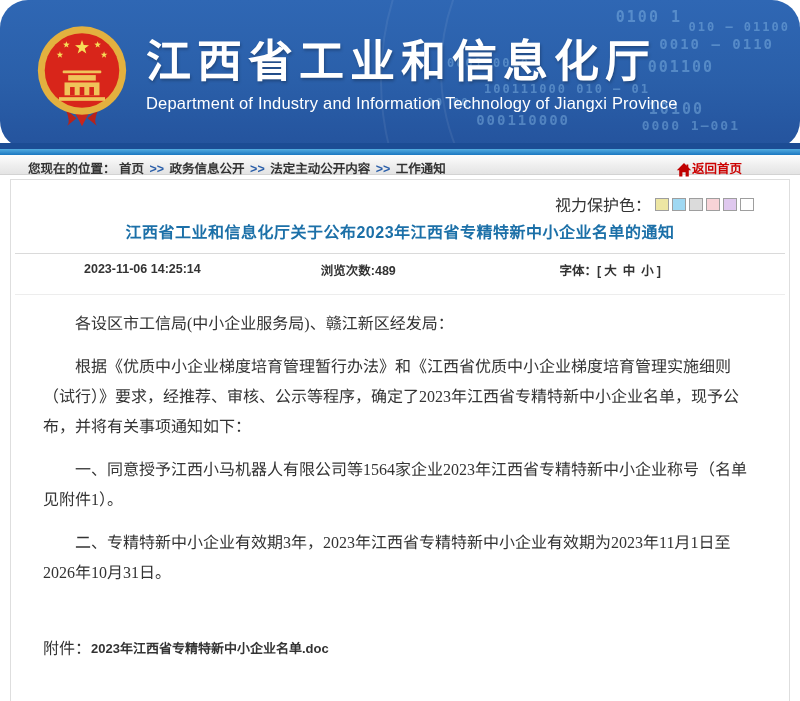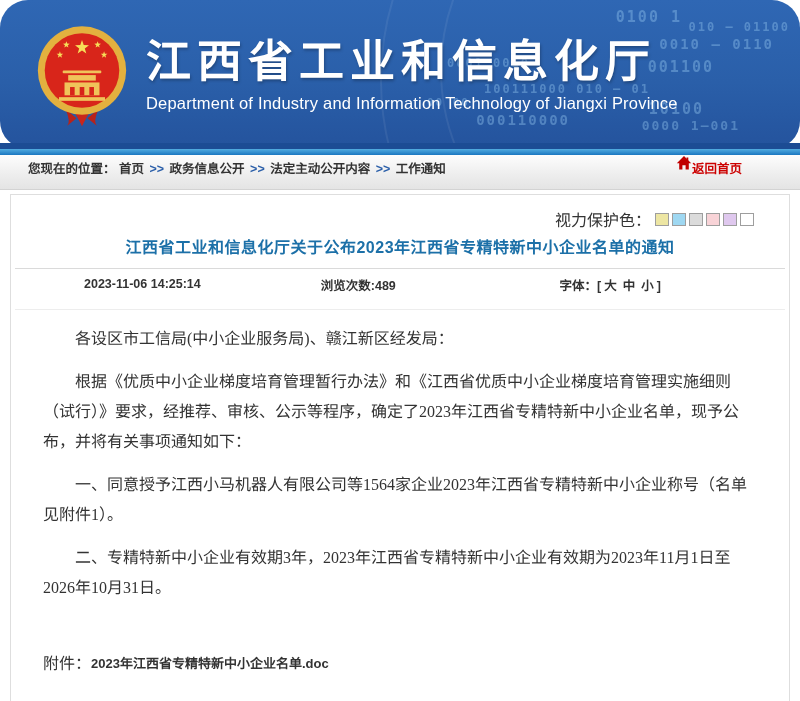--- a/index.html
+++ b/index.html
@@ -17,26 +17,26 @@
     text-shadow:1px 2px 3px rgba(0,0,0,.25); }
   .hdr-sub { font-size:16.5px; margin-top:6px; letter-spacing:.2px; }
   .binary-decor { position:absolute; inset:0; z-index:1; pointer-events:none;
     font-family:"DejaVu Sans Mono",monospace; font-weight:bold; color:rgba(150,200,240,.40); }
   .binary-decor span { position:absolute; letter-spacing:2px; }
   .globe-arc { position:absolute; border:2px solid rgba(255,255,255,.07); border-radius:50%; z-index:0; }
   .hdr-bottom-dark { height:6px; background:#1C4C94; margin-top:-6px; position:relative; z-index:4; }
   .hdr-strip { height:6px; background:linear-gradient(180deg,#53ACE0,#1B77C0); }
 
   
-  .crumbbar { position:relative; height:35px; line-height:29px;
+  .crumbbar { position:relative; height:20px; line-height:29px;
     background:linear-gradient(180deg,#FDFDFD,#EDEDED 60%,#E4E4E4);
     border-bottom:1px solid #D3D3D3; font-size:12.5px; font-weight:bold; color:#333; }
   .crumb-left { padding-left:28px; }
   .crumb-sep { color:#2B5FA9; margin:0 2px; }
-  .home-link { position:absolute; right:58px; top:0; color:#CC0000; display:flex; align-items:flex-start; cursor:pointer; }
+  .home-link { position:absolute; right:58px; top:0; color:#CC0000; display:flex; align-items:center; cursor:pointer; }
   .home-icon { width:16px; height:16px; display:inline-block; }
 
   
   .content-box { margin:4px 10px 0 10px; background:#fff; border:1px solid #DEDEDE;
     min-height:666px; position:relative; }
 
   .eye-row { display:flex; justify-content:flex-end; align-items:center;
     padding:12px 35px 0 0; font-size:16px; color:#333; }
   .eye-label { margin-right:4px; }
   .swatches { display:flex; gap:3px; }

